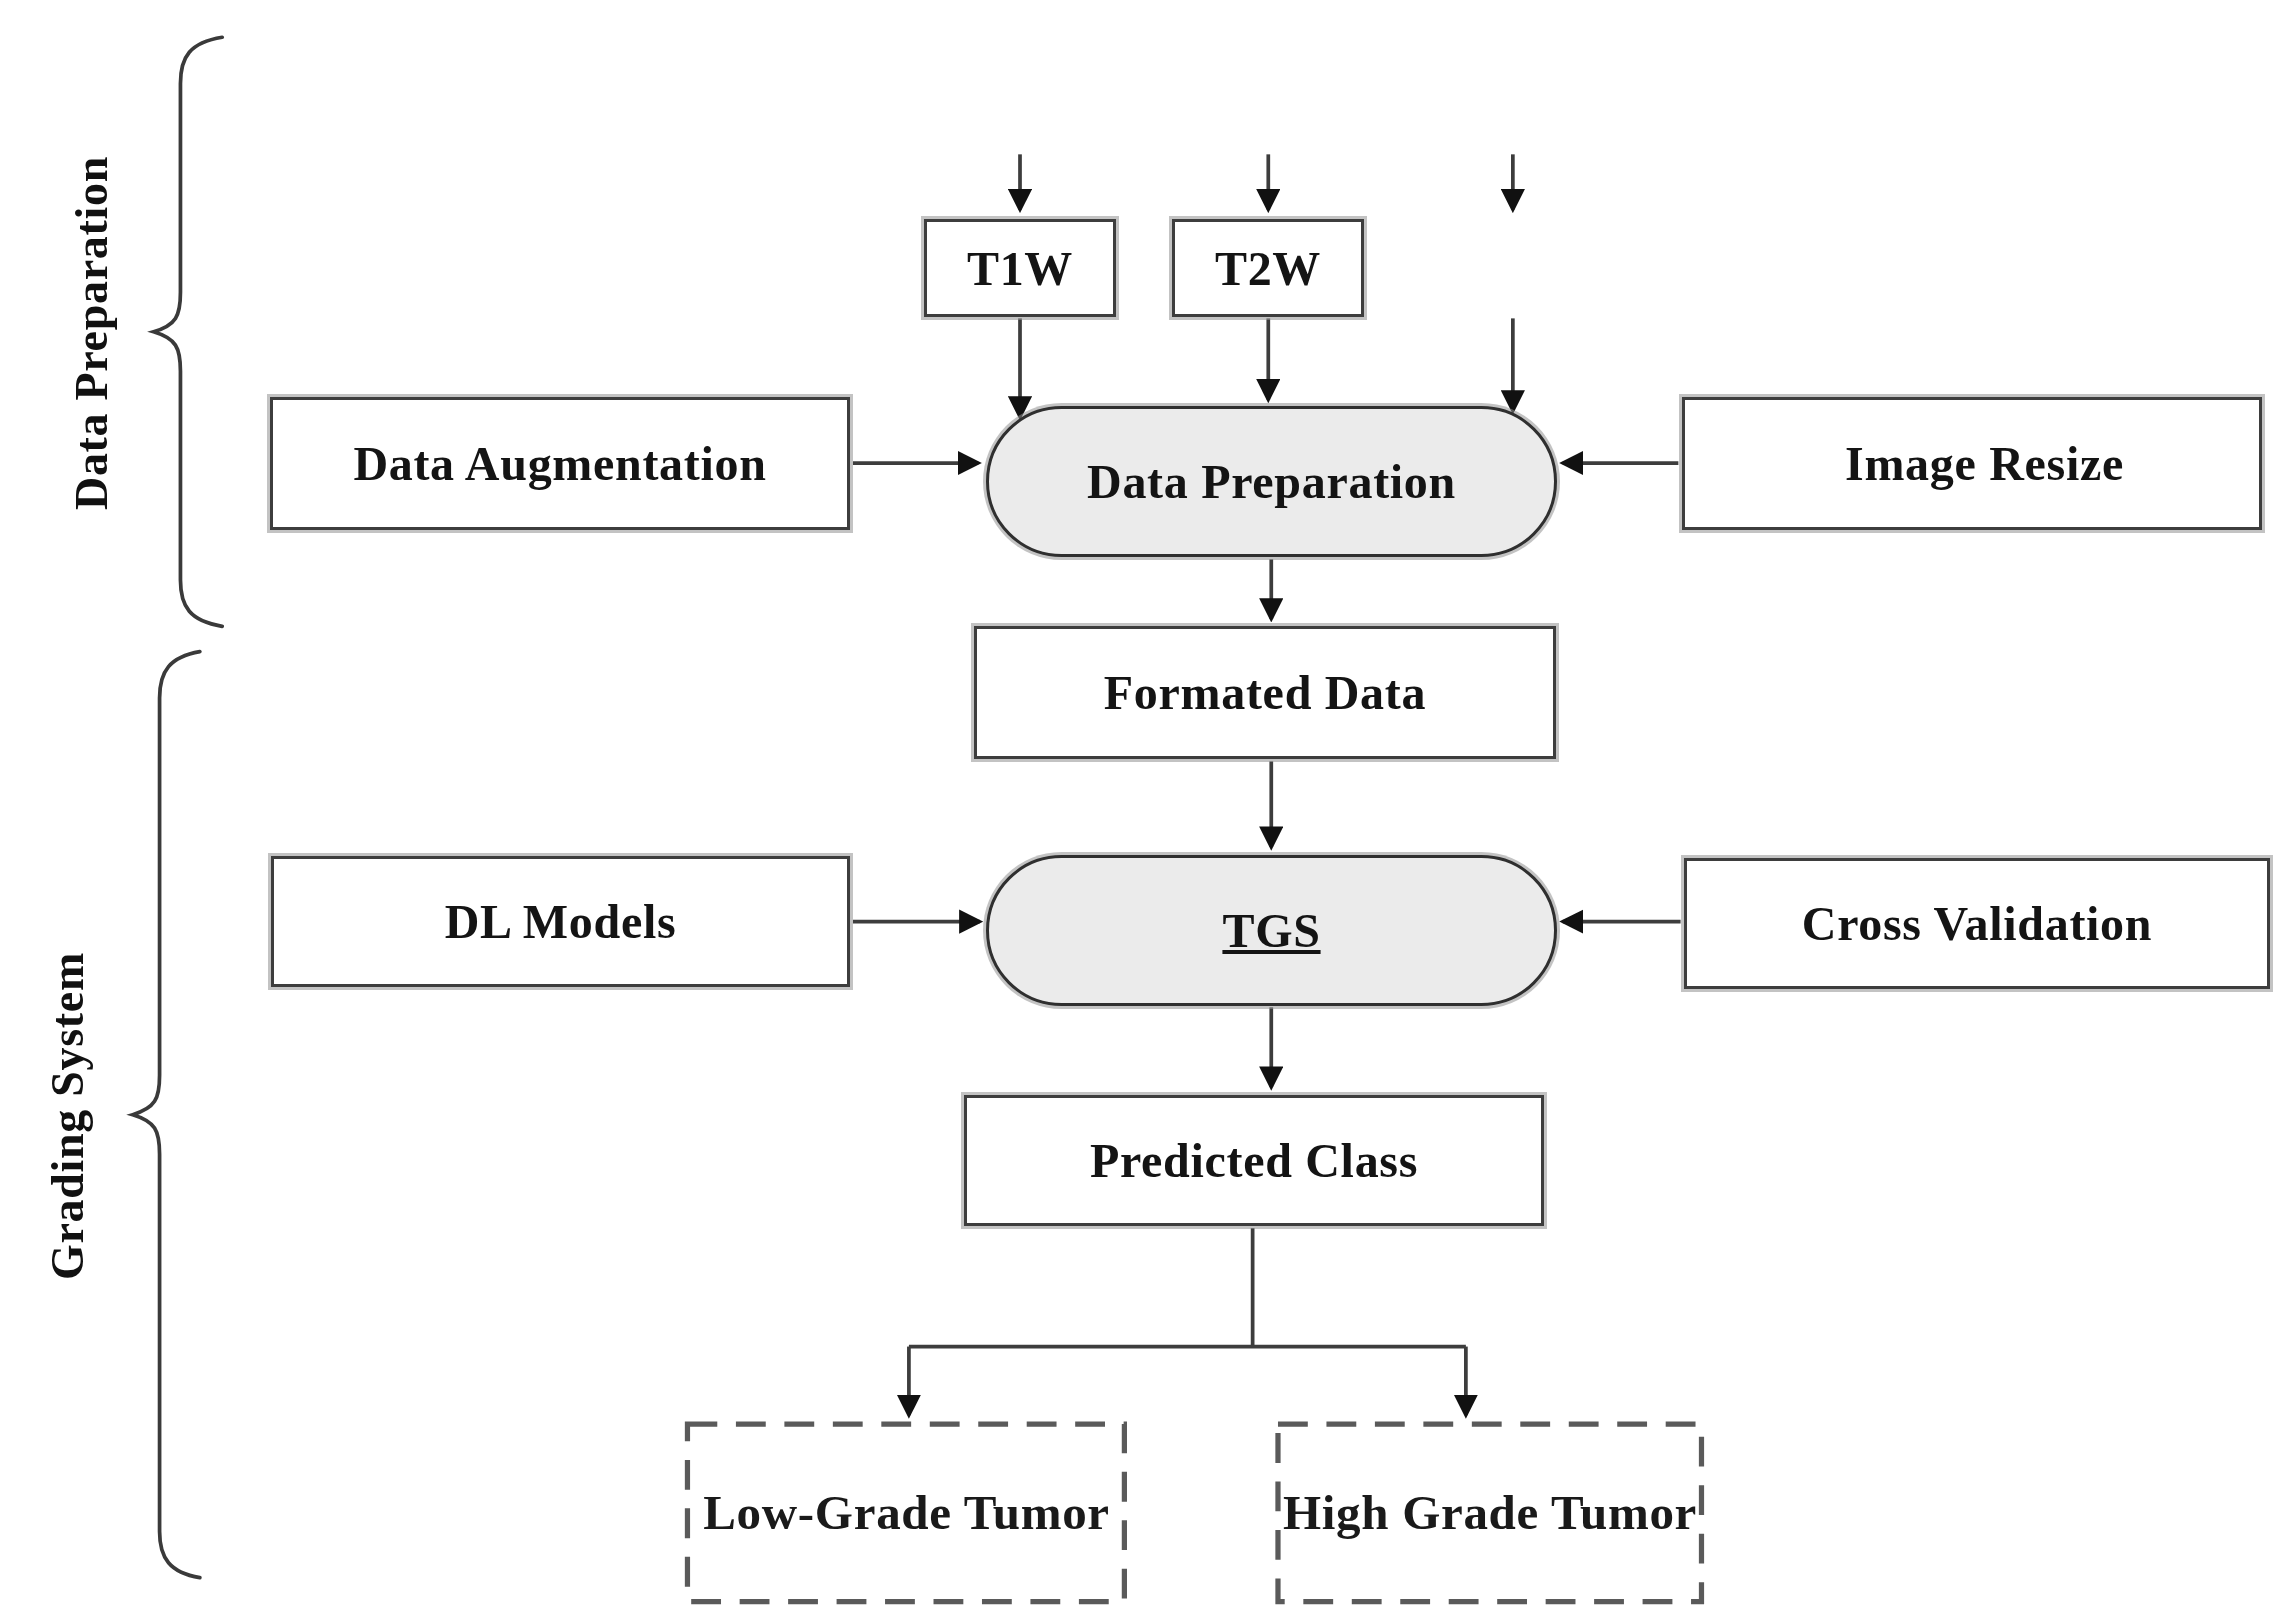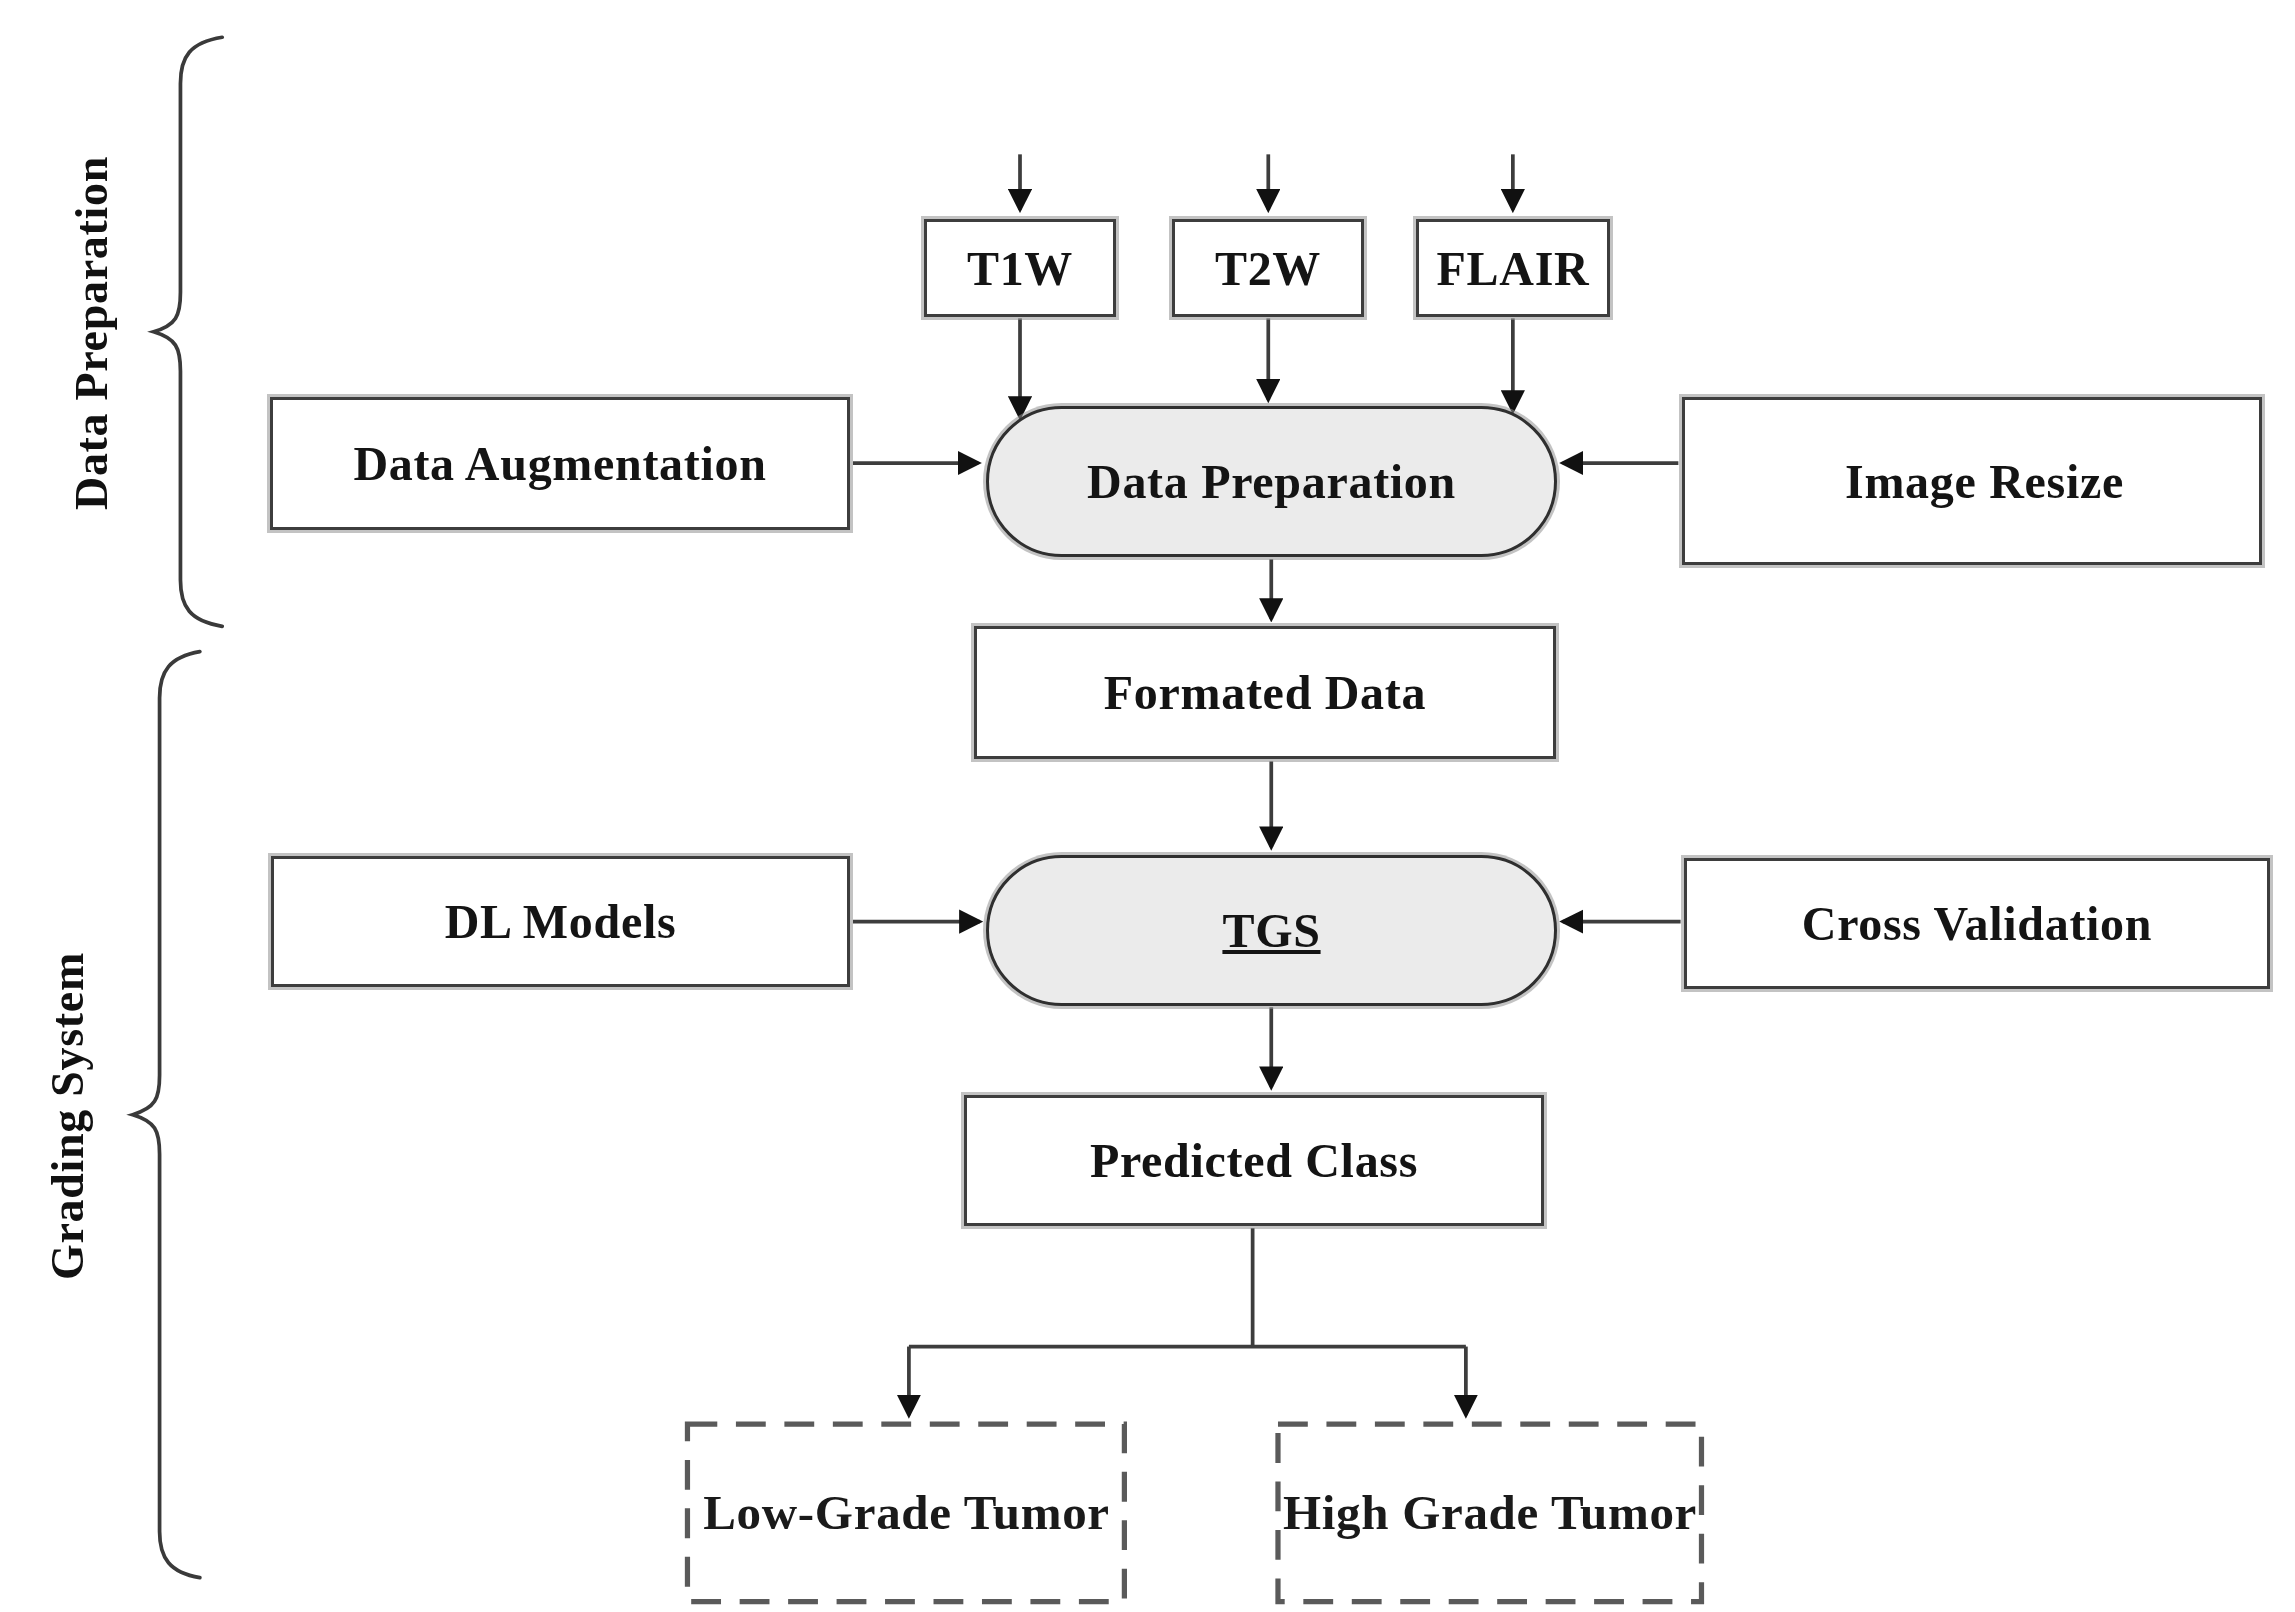--- a/index.html
+++ b/index.html
@@ -114,25 +114,24 @@
     <path d="M 268,874 C 228,881 214,900 214,936 L 214,1442 C 214,1474 208,1486 178,1495
              C 208,1504 214,1516 214,1548 L 214,2054 C 214,2090 228,2109 268,2116" stroke="#3a3a3a" stroke-width="5" fill="none" stroke-linecap="round"></path>
   </svg>
 
   <div class="rot-label" style="left:91px; top:333px;">Data Preparation</div>
   <div class="rot-label" style="left:67px; top:1116px;">Grading System</div>
 
 
   <div class="node" style="left:924px; top:219px; width:192px; height:98px;">T1W</div>
   <div class="node" style="left:1172px; top:219px; width:192px; height:98px;">T2W</div>
-  <div class="node" style="left:1416px; top:219px; width:194px; height:98px;">FLAIR</div>
 
   <div class="node" style="left:270px; top:397px; width:580px; height:133px;">Data Augmentation</div>
   <div class="node ellipse" style="left:986px; top:406px; width:571px; height:151px;">Data Preparation</div>
-  <div class="node" style="left:1682px; top:397px; width:580px; height:168px;padding-left:25px;">Image Resize</div>
+  <div class="node" style="left:1682px; top:397px; width:580px; height:133px;padding-left:25px;">Image Resize</div>
 
   <div class="node" style="left:974px; top:626px; width:582px; height:133px;">Formated Data</div>
 
   <div class="node" style="left:271px; top:856px; width:579px; height:131px;">DL Models</div>
   <div class="node ellipse" style="left:986px; top:855px; width:571px; height:151px;text-decoration:underline;">TGS</div>
   <div class="node" style="left:964px; top:1095px; width:580px; height:131px;">Predicted Class</div>
 
   <div class="node" style="left:1684px; top:858px; width:586px; height:131px;">Cross Validation</div>
 
   <div class="dashed-text" style="left:1278px; top:1424px; width:424px; height:177px;">High Grade Tumor</div>

